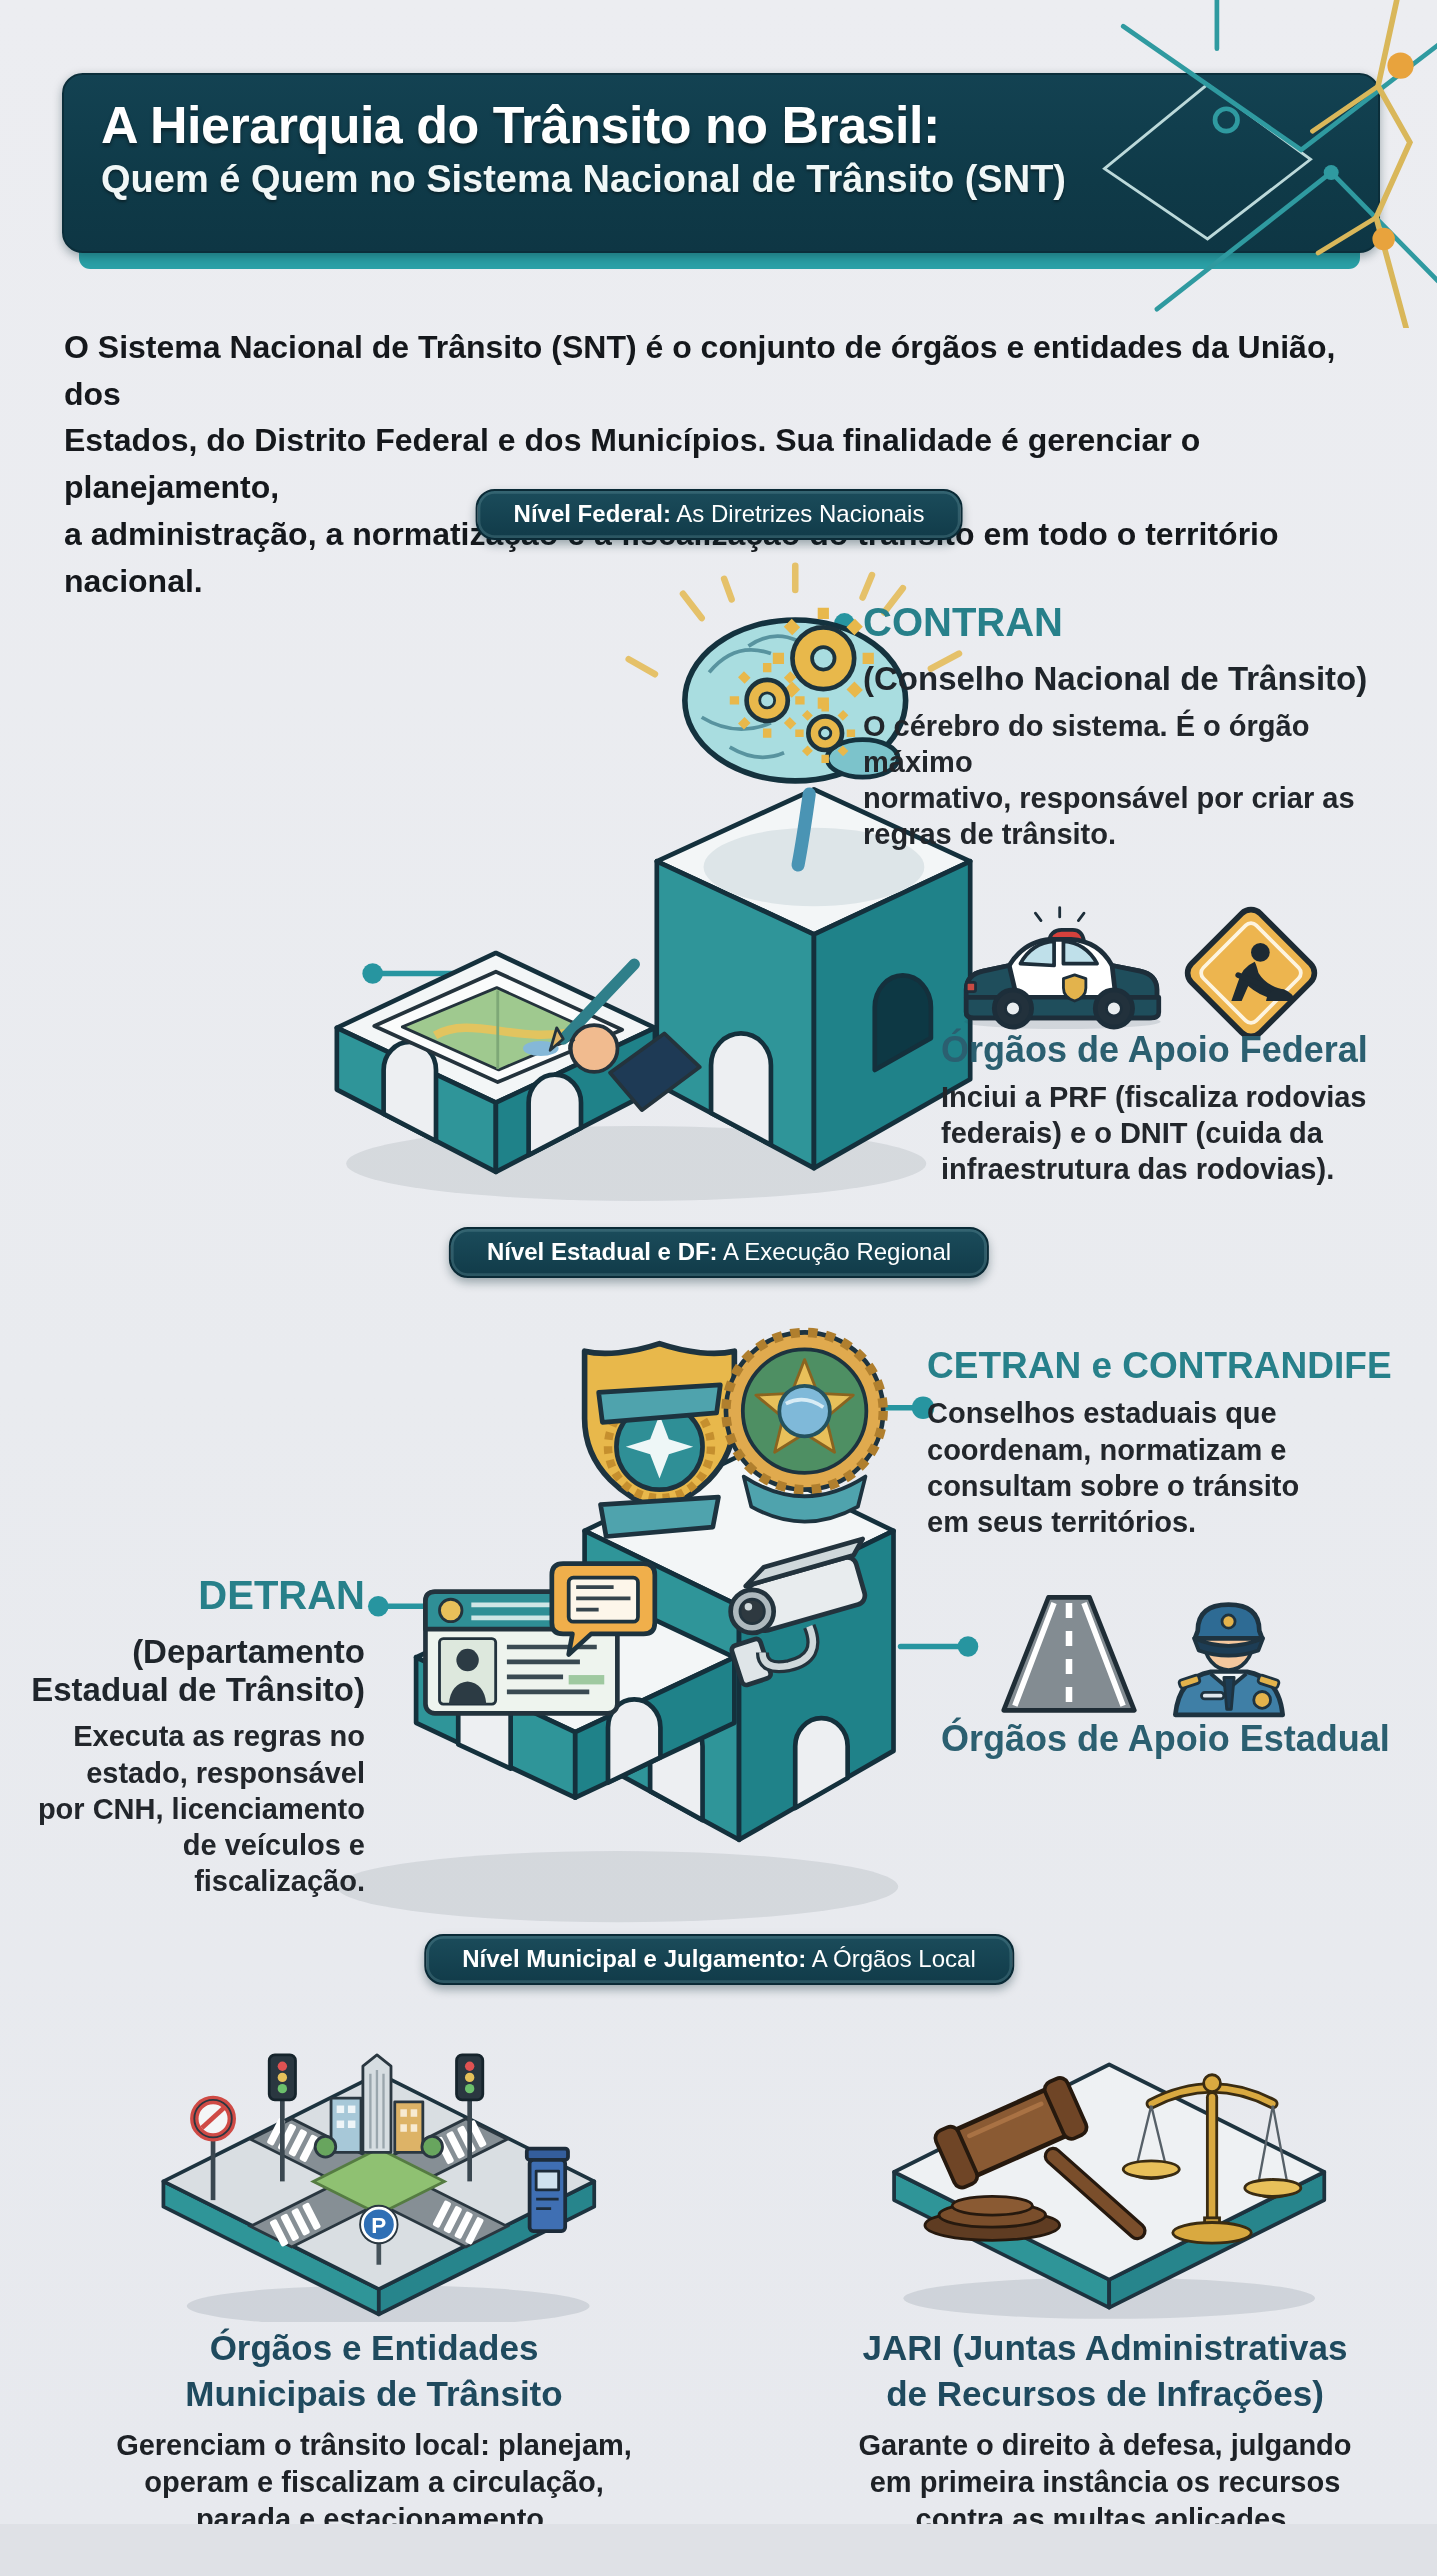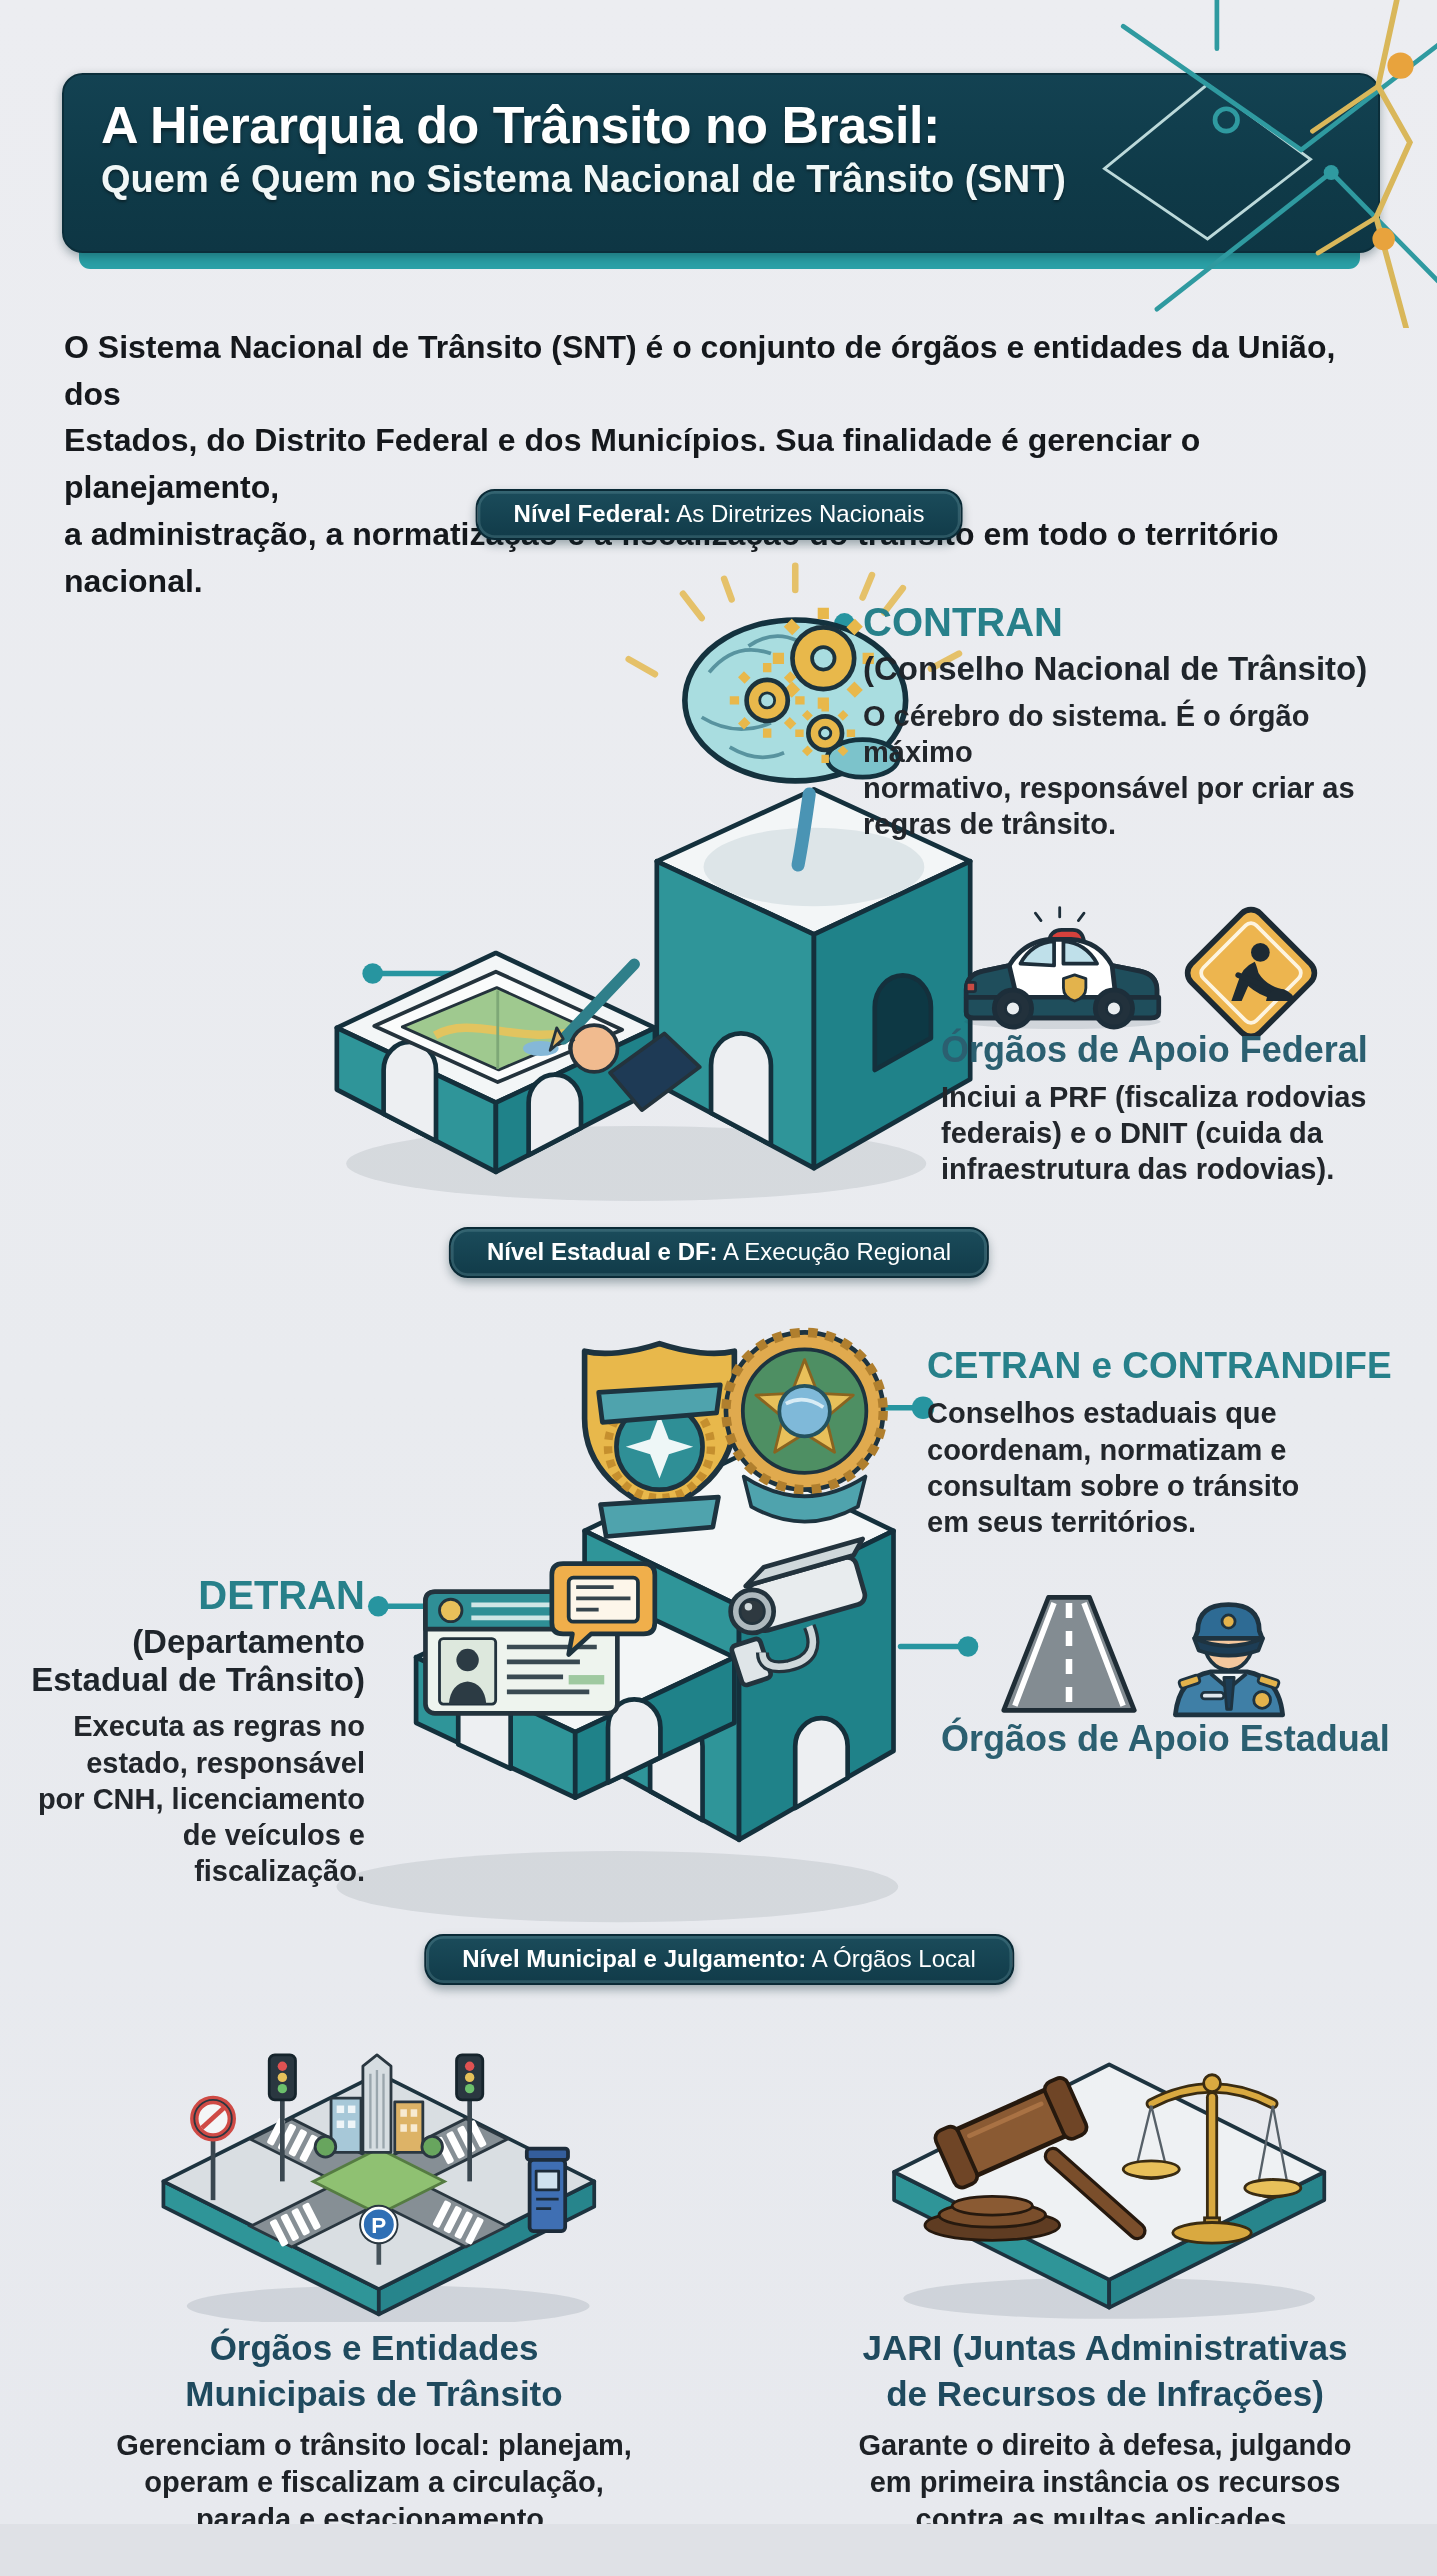--- a/index.html
+++ b/index.html
@@ -26,21 +26,21 @@
           padding:9.4px 36px;border-radius:19px;border:2.8px solid #0a2a36;font-size:24px;
           box-shadow:0 4.7px 9.4px rgba(10,40,50,.35), inset 0 0 0 2.8px rgba(165,212,216,.18);}
   .level-badge .b{font-weight:bold}
   .level-badge .r{font-weight:normal}
   
   .org-block{z-index:4;}
   .right{text-align:right;}
   .center{text-align:center;}
   .org-name{font-size:40px;font-weight:bold;color:#27808a;line-height:1.08;}
   .org-name.small{font-size:37px;}
-  .org-sub{font-size:33px;font-weight:bold;color:#1f252b;line-height:1.15;margin-top:6px;}
+  .org-sub{font-size:33px;font-weight:bold;color:#1f252b;line-height:1.15;margin-top:16px;}
   .org-desc{font-size:29px;font-weight:bold;color:#22262b;line-height:1.25;margin-top:9.4px;}
   .apoio-title{font-size:36px;font-weight:bold;color:#2b5f70;line-height:1.1;}
   .bottom-title{font-size:35px;font-weight:bold;color:#1f4a5e;line-height:1.3;}
   .bottom-desc{font-size:29px;font-weight:bold;color:#1d2126;line-height:1.27;margin-top:11.2px;}
   
   #footer{left:1208px;top:2525px;width:225px;display:flex;align-items:center;gap:8.4px;z-index:5;}
   #footer span{font-size:29px;font-weight:bold;color:#26292d;}
   svg{display:block;}
   .z2{z-index:2}.z3{z-index:3}
 </style>

